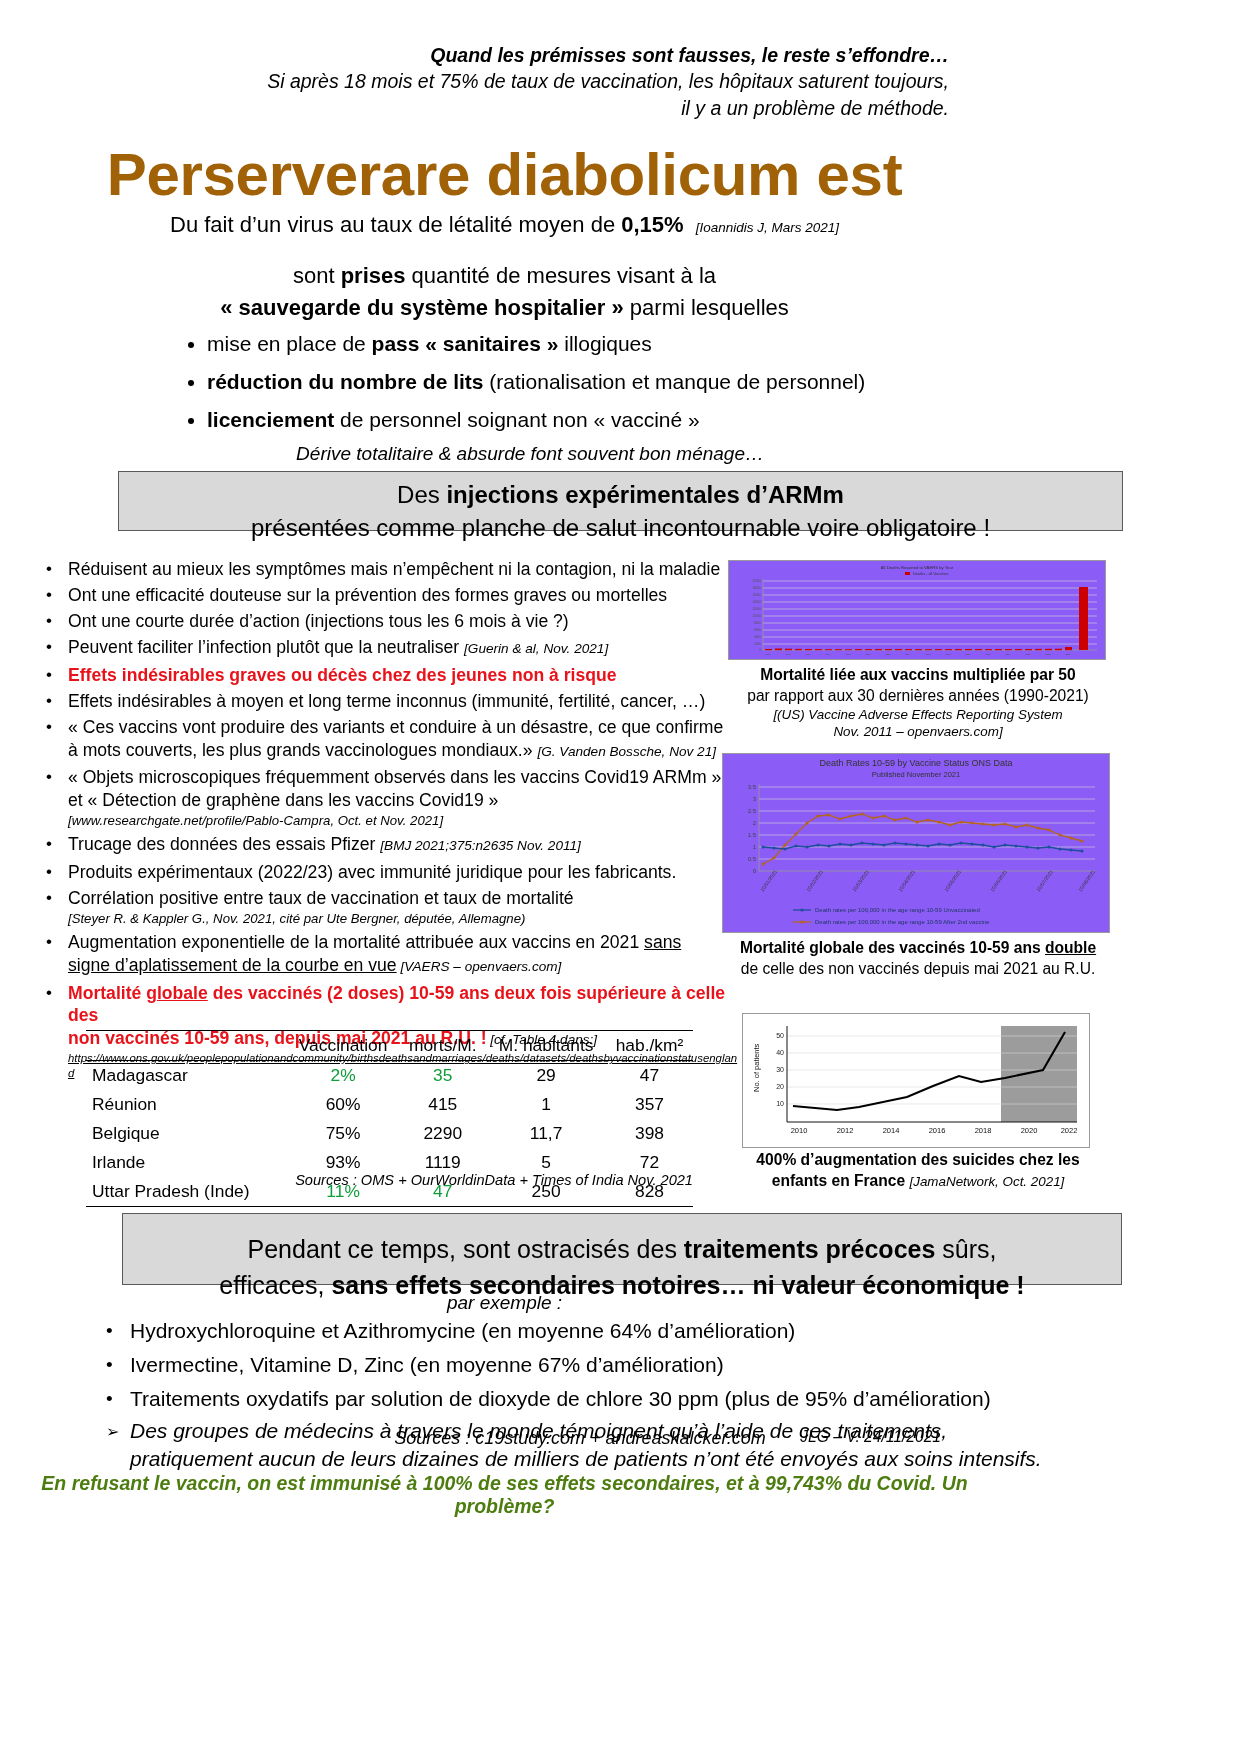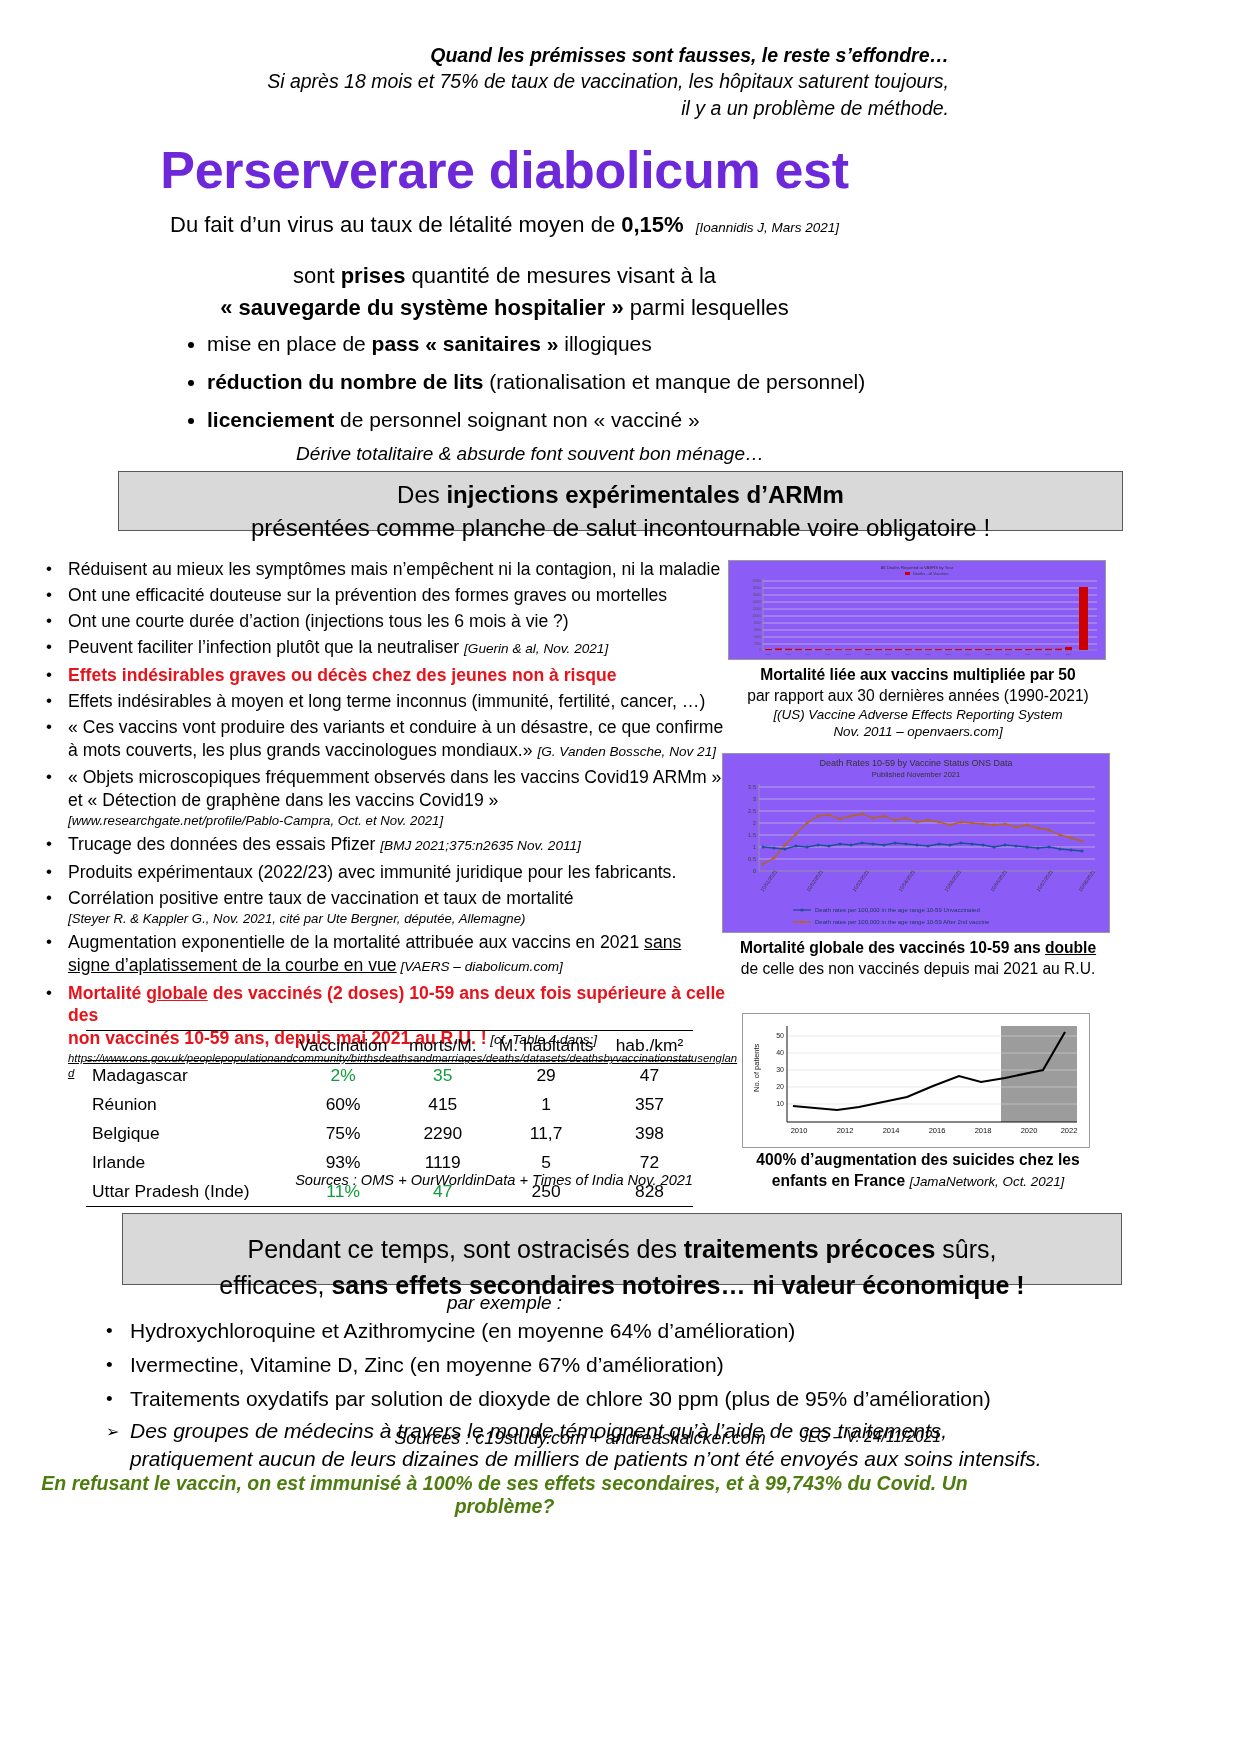--- a/index.html
+++ b/index.html
@@ -11,21 +11,21 @@
   }
   .page{position:relative;width:1009px;height:1754px;padding:0;box-sizing:border-box;}
 
   
   .hdr{position:absolute;left:0;right:60px;top:42px;text-align:right;}
   .hdr .l1{font-weight:bold;font-style:italic;font-size:19.5px;line-height:26px;}
   .hdr .l2{font-style:italic;font-size:19.5px;line-height:27px;}
   .hdr .l3{font-style:italic;font-size:19.5px;line-height:27px;}
 
   .title{position:absolute;top:140px;left:0;right:0;text-align:center;
-         color:#6d28d9;font-weight:bold;font-size:52px;letter-spacing:-0.3px;}
+         color:#a16207;font-weight:bold;font-size:60px;letter-spacing:-0.3px;}
 
   .lede{position:absolute;top:212px;left:0;right:0;text-align:center;font-size:22px;}
   .lede .src{font-size:13.5px;font-style:italic;margin-left:12px;}
   .sub1{position:absolute;top:260px;left:0;right:0;text-align:center;font-size:22px;line-height:32px;}
 
   .meas{position:absolute;top:330px;left:175px;width:900px;font-size:21px;}
   .meas li{margin:0 0 11px 0;line-height:27px;}
   .meas ul{margin:0;padding-left:32px;}
   .meas li::marker{font-size:20px;}
 
@@ -137,21 +137,21 @@
       <li><span class="bdot">•</span><span>Ont une efficacité douteuse sur la prévention des formes graves ou mortelles</span></li>
       <li><span class="bdot">•</span><span>Ont une courte durée d’action (injections tous les 6 mois à vie ?)</span></li>
       <li><span class="bdot">•</span><span>Peuvent faciliter l’infection plutôt que la neutraliser </span><span class="ref">[Guerin &amp; al, Nov. 2021]</span></li>
       <li><span class="bdot">•</span><span class="red">Effets indésirables graves ou décès chez des jeunes non à risque</span></li>
       <li><span class="bdot">•</span><span>Effets indésirables à moyen et long terme inconnus (immunité, fertilité, cancer, …)</span></li>
       <li><span class="bdot">•</span><span>« Ces vaccins vont produire des variants et conduire à un désastre, ce que confirme</span><br><span>à mots couverts, les plus grands vaccinologues mondiaux.» </span><span class="ref">[G. Vanden Bossche, Nov 21]</span></li>
       <li><span class="bdot">•</span><span>« Objets microscopiques fréquemment observés dans les vaccins Covid19 ARMm »</span><br><span>et « Détection de graphène dans les vaccins Covid19 »</span><span class="ref-block">[www.researchgate.net/profile/Pablo-Campra, Oct. et Nov. 2021]</span></li>
       <li><span class="bdot">•</span><span>Trucage des données des essais Pfizer </span><span class="ref">[BMJ 2021;375:n2635  Nov. 2011]</span></li>
       <li><span class="bdot">•</span><span>Produits expérimentaux (2022/23) avec immunité juridique pour les fabricants.</span></li>
       <li><span class="bdot">•</span><span>Corrélation positive entre taux de vaccination et taux de mortalité</span><span class="ref-block">[Steyer R. &amp; Kappler G., Nov. 2021, cité par Ute Bergner, députée, Allemagne)</span></li>
-      <li><span class="bdot">•</span><span>Augmentation exponentielle de la mortalité attribuée aux vaccins en 2021 </span><span class="u">sans</span><br><span class="u">signe d’aplatissement de la courbe en vue</span><span class="ref"> [VAERS – diabolicum.com]</span></li>
+      <li><span class="bdot">•</span><span>Augmentation exponentielle de la mortalité attribuée aux vaccins en 2021 </span><span class="u">sans</span><br><span class="u">signe d’aplatissement de la courbe en vue</span><span class="ref"> [VAERS – openvaers.com]</span></li>
       <li><span class="bdot">•</span><span class="red">Mortalité </span><span class="red u">globale</span><span class="red"> des vaccinés (2 doses) 10-59 ans deux fois supérieure à celle des</span><br><span class="red">non vaccinés 10-59 ans, depuis mai 2021 au R.U. !</span><span class="ref">  [cf. Table 4 dans:]</span><span class="tiny-link">https://www.ons.gov.uk/peoplepopulationandcommunity/birthsdeathsandmarriages/deaths/datasets/deathsbyvaccinationstatusengland</span></li>
     </ul>
   </div>
 
   <table class="tbl">
     <thead>
       <tr>
         <th></th>
         <th>Vaccination</th>
         <th>morts/M.</th>

